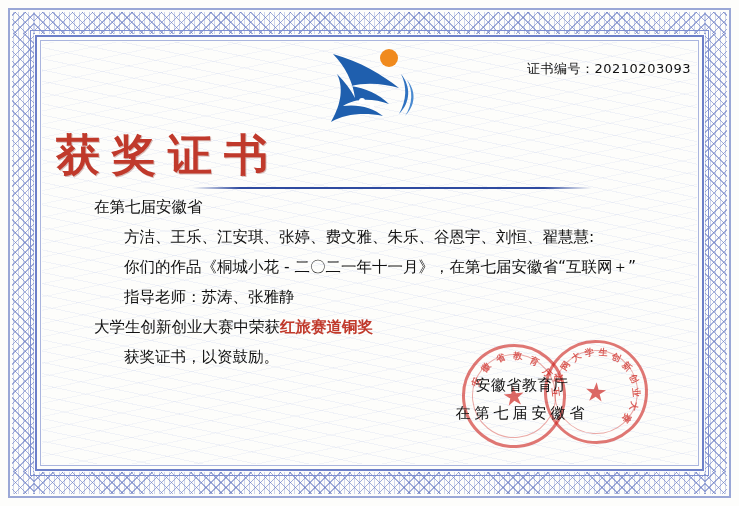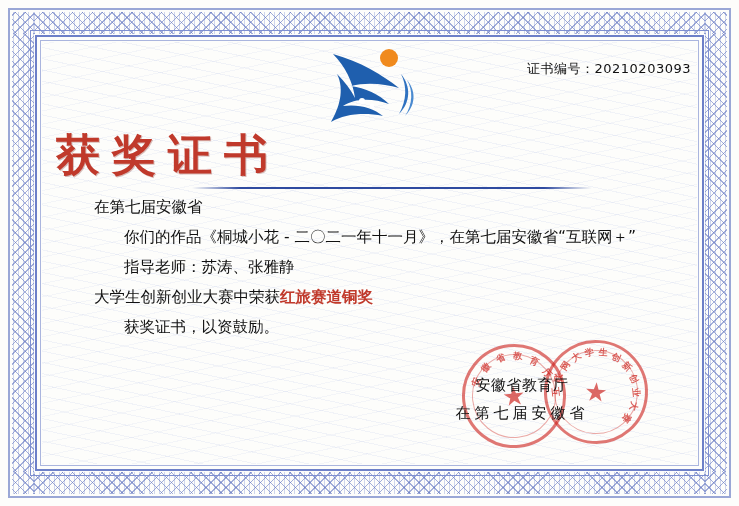--- a/index.html
+++ b/index.html
@@ -230,20 +230,21 @@
         <circle cx="47" cy="57" r="3" fill="#ffffff"></circle>
         <circle cx="57" cy="62" r="2.4" fill="#ffffff"></circle>
       </svg>
     </div>
 
     <div class="title">获奖证书</div>
     <div class="title-underline"></div>
 
     <div class="body">
       <div class="line">在第七届安徽省</div>
+      <div class="line indent">方洁、王乐、江安琪、张婷、费文雅、朱乐、谷恩宇、刘恒、翟慧慧:</div>
       <div class="line indent">你们的作品《桐城小花 - 二〇二一年十一月》，在第七届安徽省“互联网＋”</div>
       <div class="line indent">指导老师：苏涛、张雅静</div>
       <div class="line"><span>大学生创新创业大赛中荣获</span><span class="award-name">红旅赛道铜奖</span></div>
       <div class="line indent">获奖证书，以资鼓励。</div>
     </div>
 
     <div class="seal seal-left">
       <div class="seal-inner-ring"></div>
       <div class="seal-star">★</div>
       <div class="seal-text">

